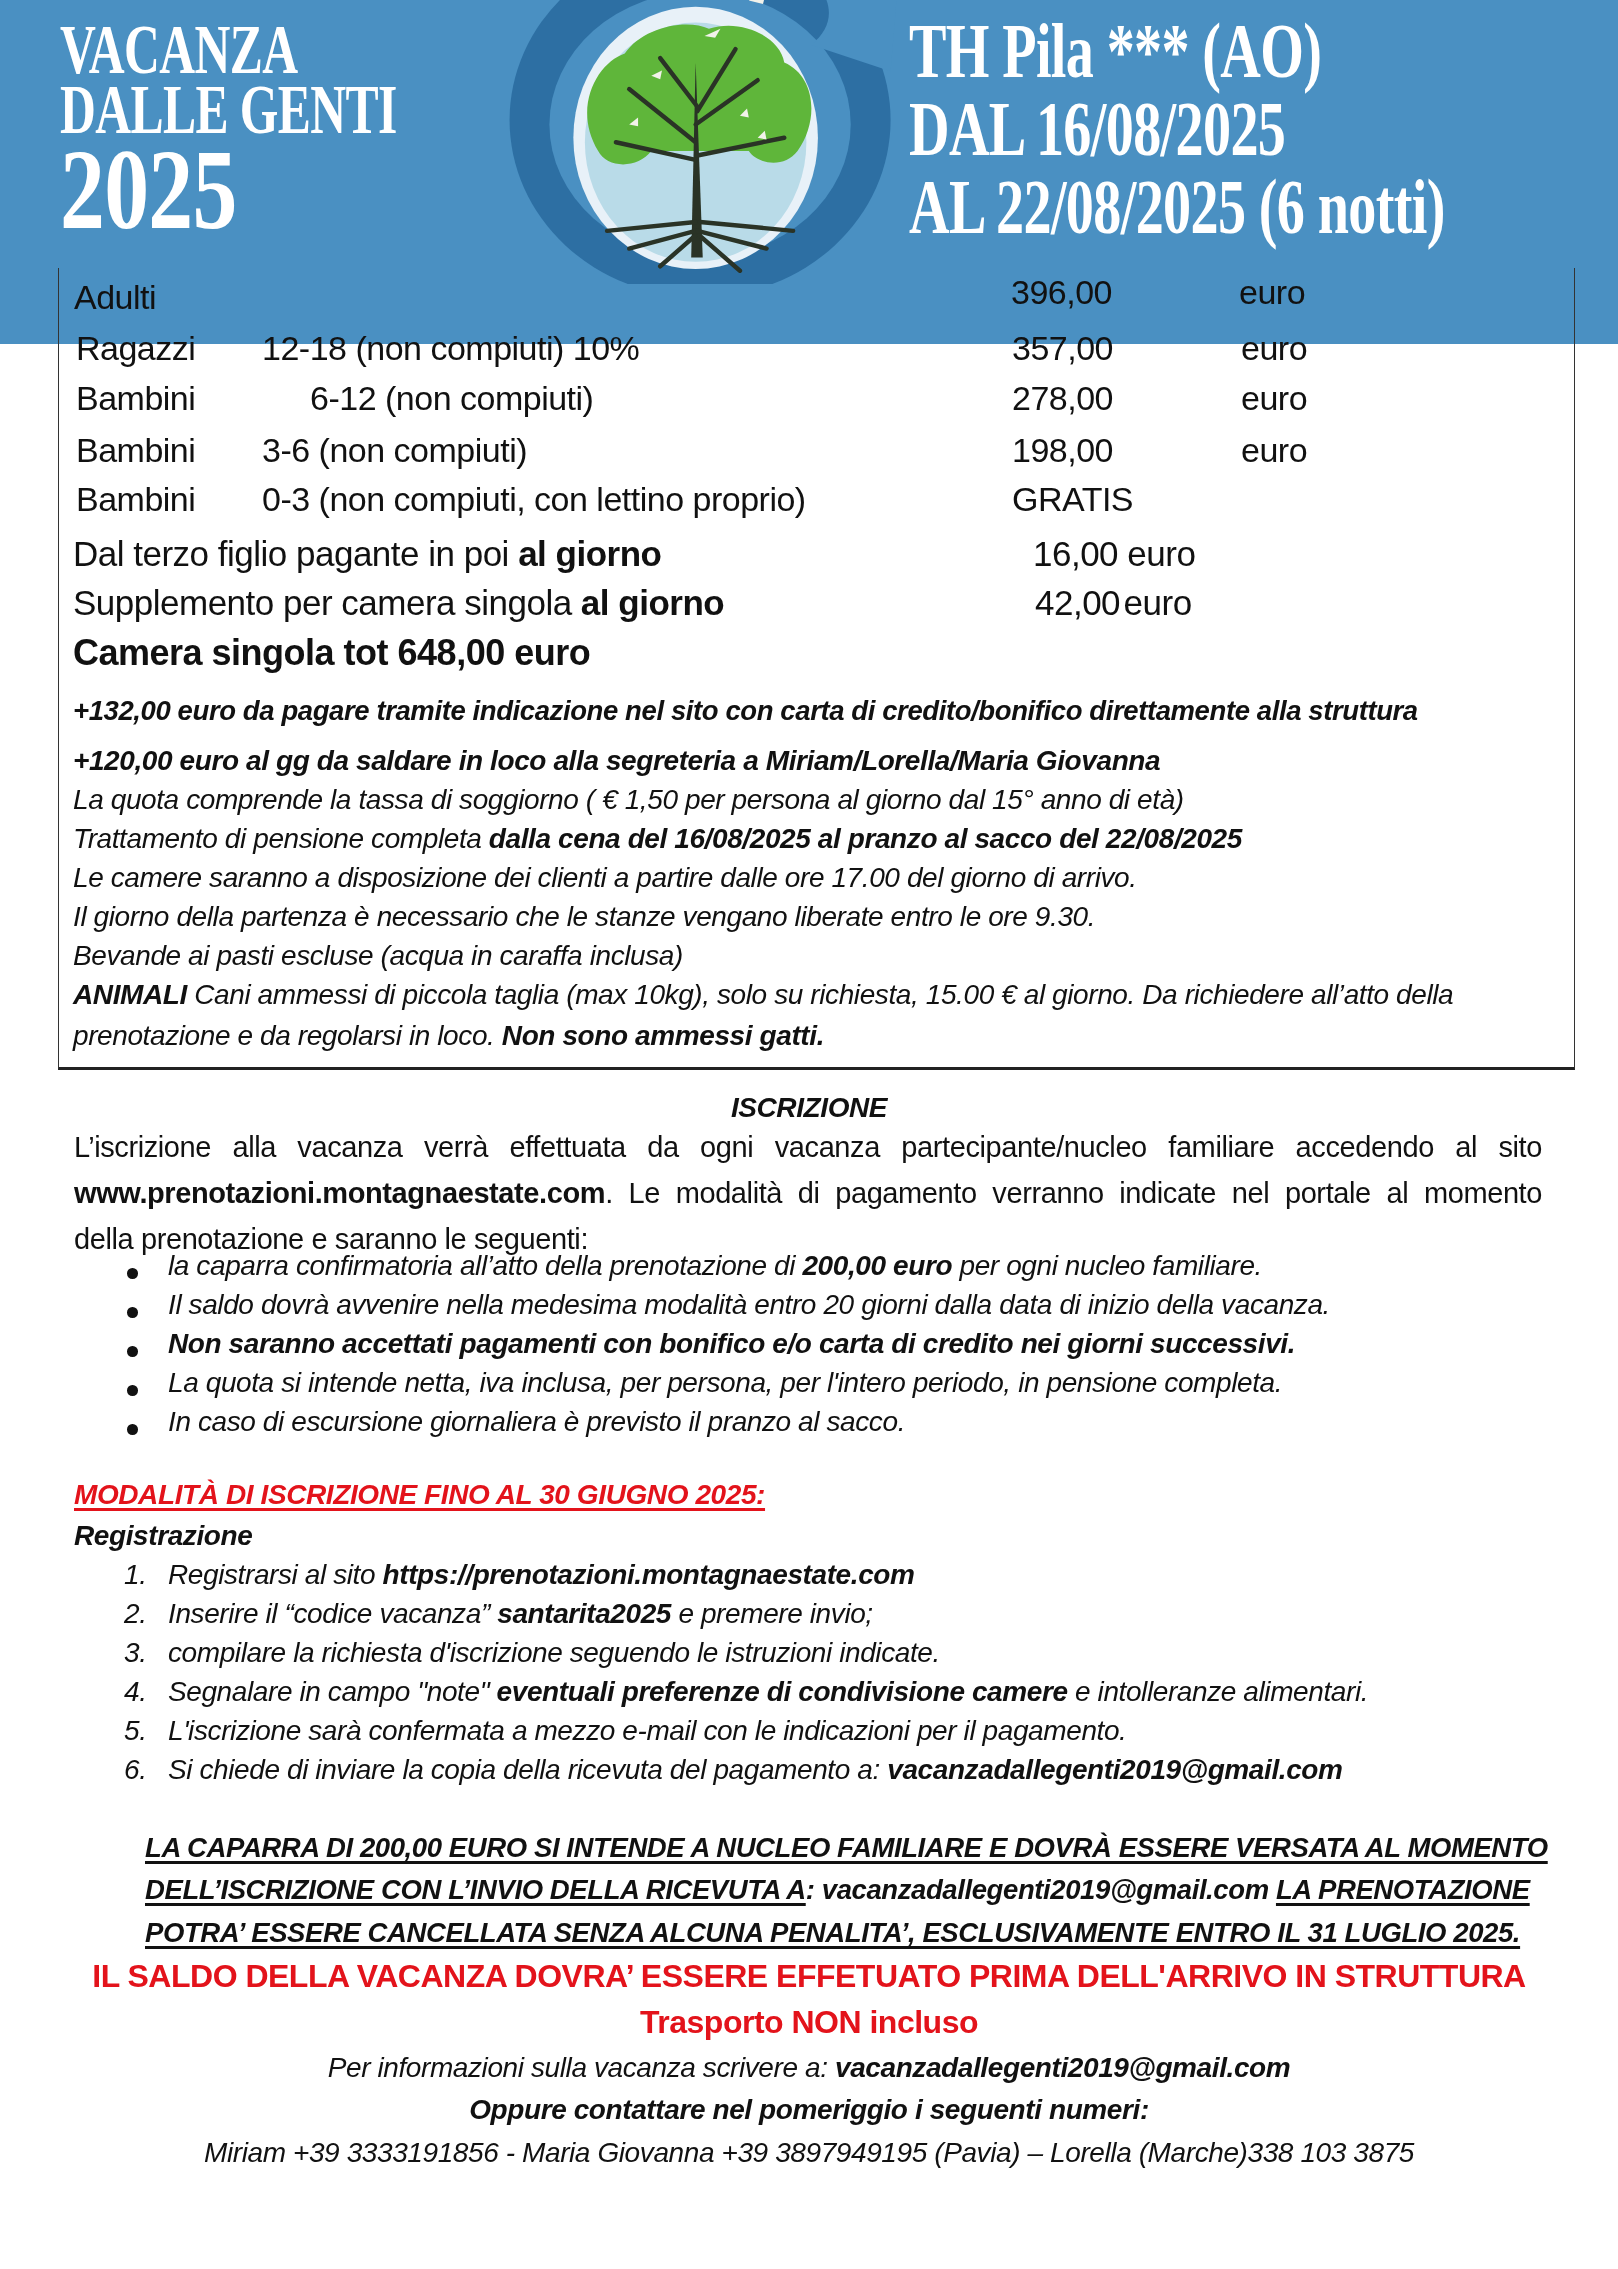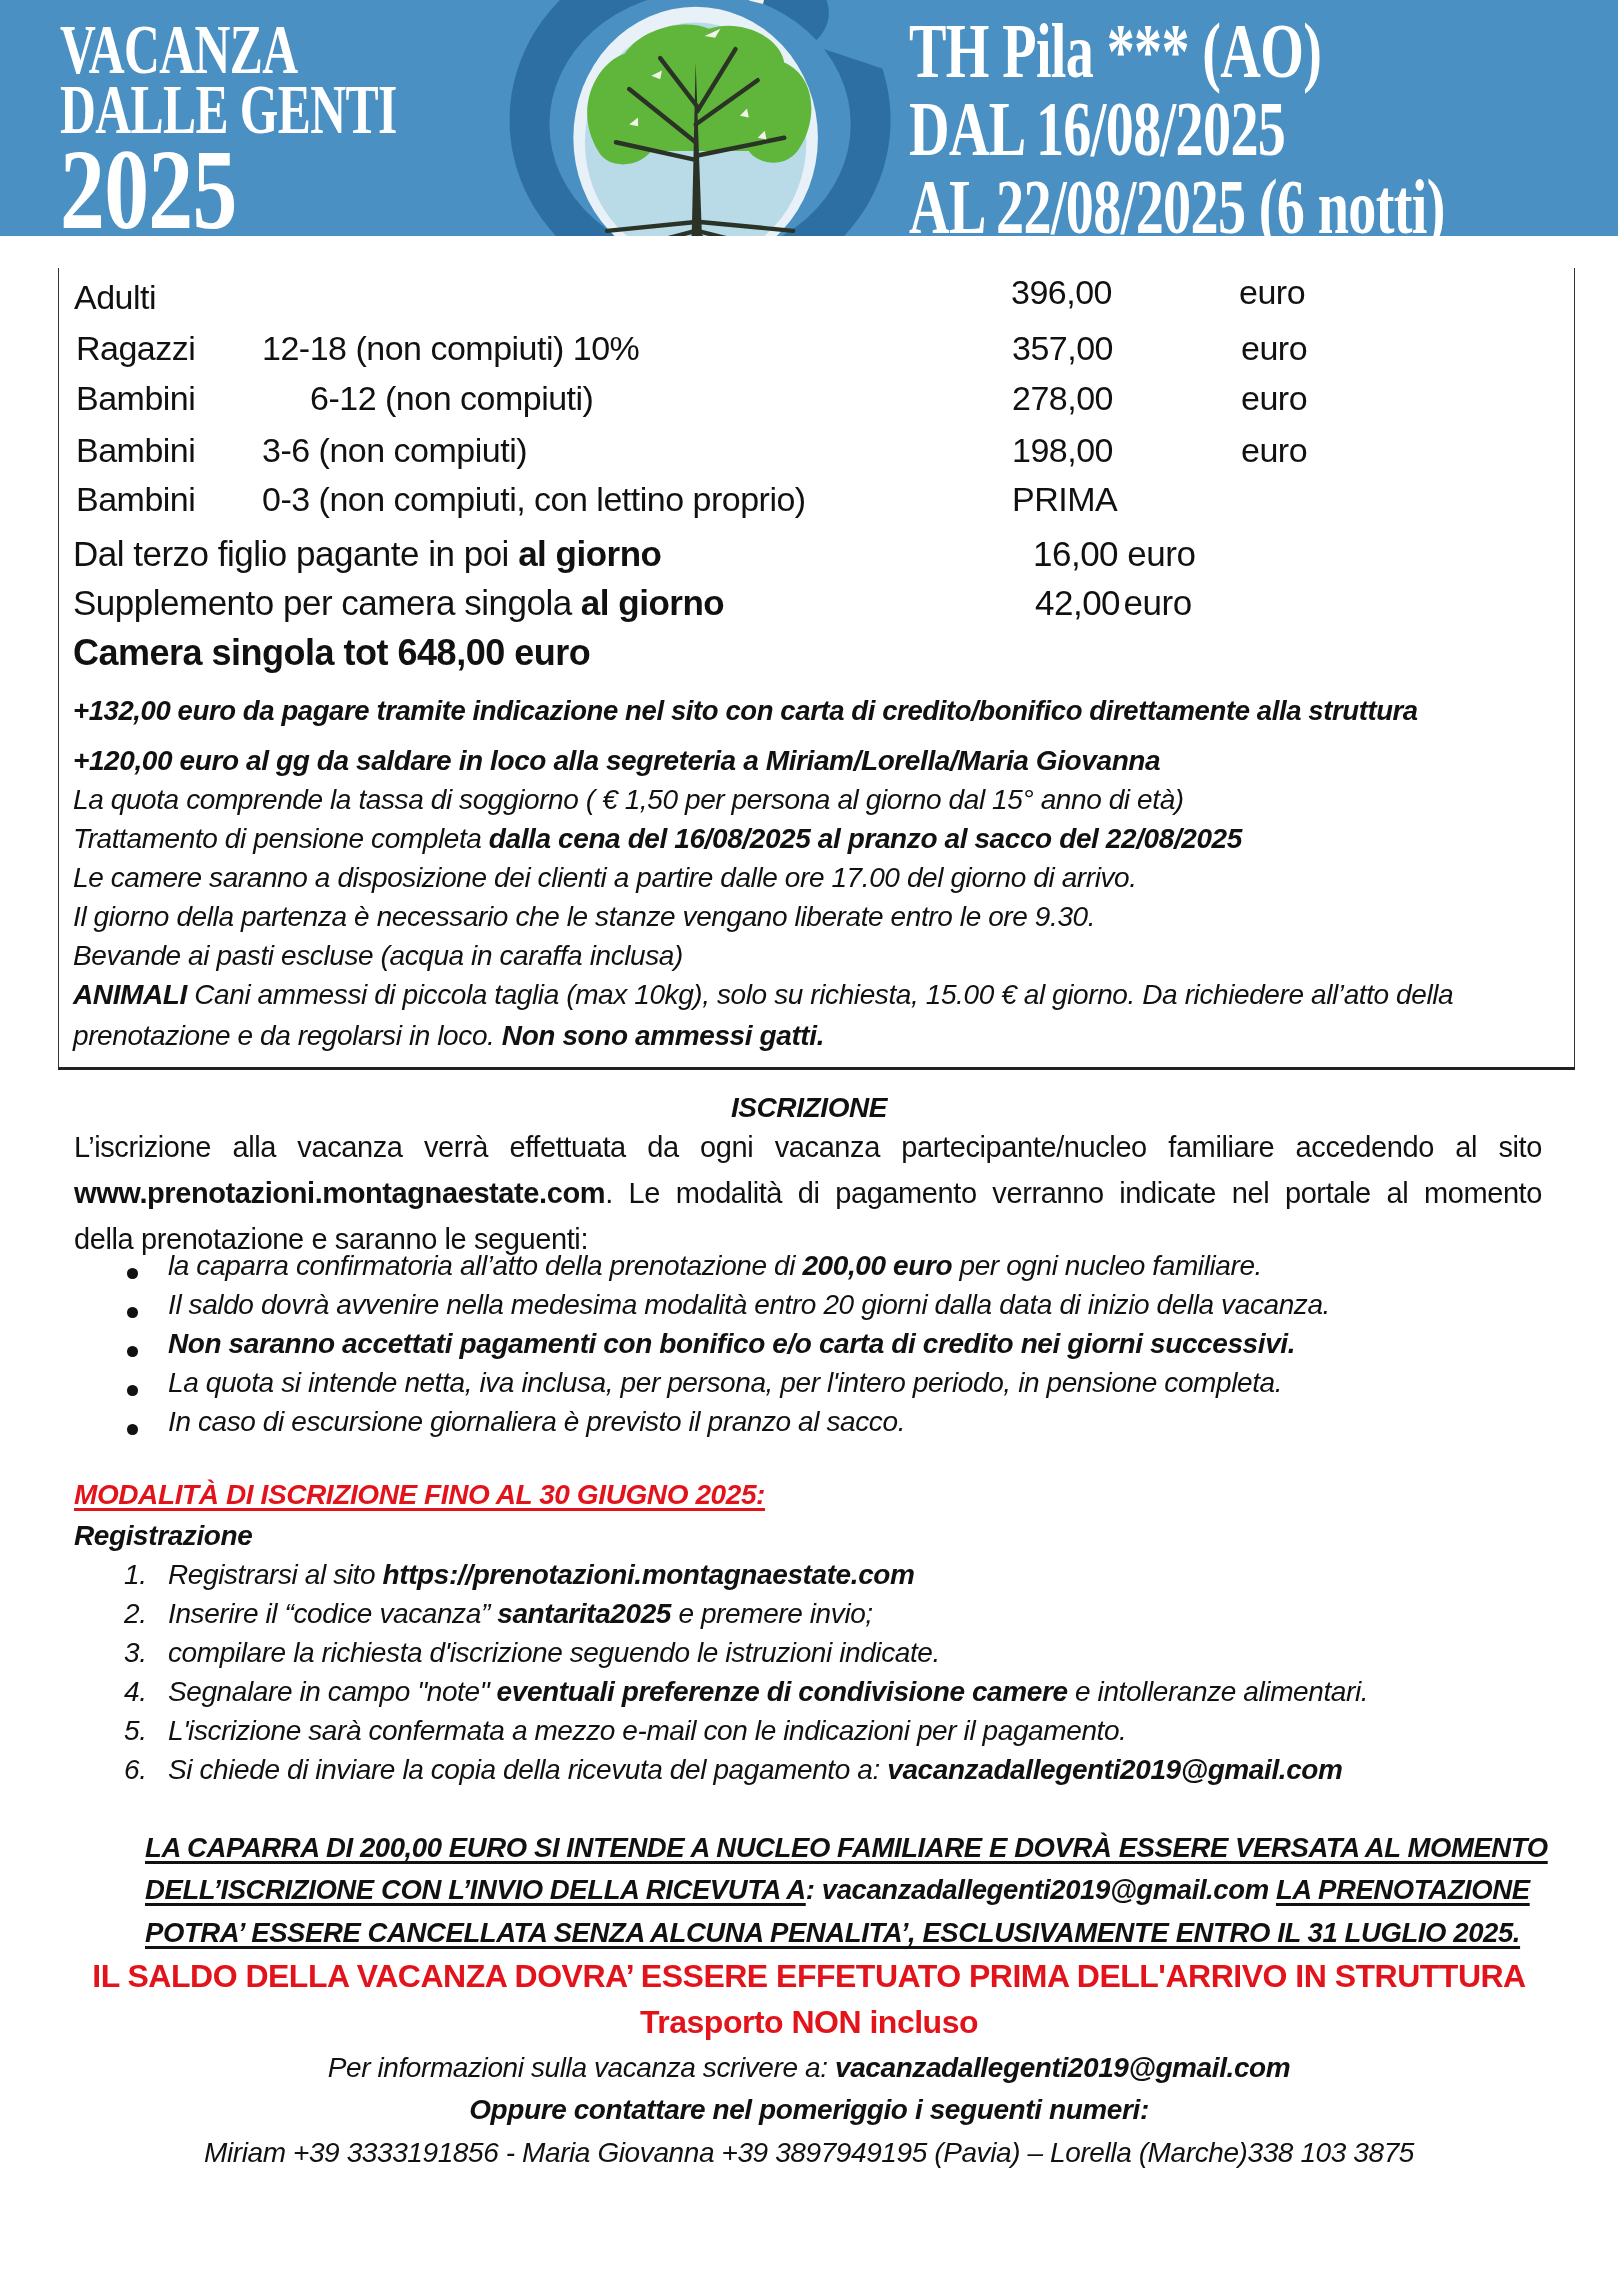--- a/index.html
+++ b/index.html
@@ -1,18 +1,18 @@
 <!DOCTYPE html>
 <html style="font-size:14px"><head>
 <meta charset="utf-8">
 <style>
   html, body { margin:0; padding:0; background:#ffffff; }
   body { width:1618px; height:2270px; position:relative; overflow:hidden;
          font-family:"Liberation Sans", sans-serif; color:#111; }
-  .header { position:absolute; left:0; top:0; width:1618px; height:236px; background:#4a90c2; overflow:hidden; }
+  .header { position:absolute; left:0; top:0; width:1618px; height:344px; background:#4a90c2; overflow:hidden; }
   .hdr-title { position:absolute; color:#fff; font-family:"Liberation Serif", serif; font-weight:bold;
                transform-origin:left top; white-space:nowrap; letter-spacing:-0.9px; }
   .hdr-left { left:60px; top:19.5px; }
   .hdr-left .l1 { font-size:69px; line-height:60px; transform:scaleX(0.72); transform-origin:left; display:block; }
   .hdr-left .l2 { font-size:69px; line-height:60px; transform:scaleX(0.72); transform-origin:left; display:block; }
   .hdr-left .l3 { font-size:115px; line-height:99px; transform:scaleX(0.78); transform-origin:left; display:block; }
   .hdr-right { left:909px; top:12.4px; }
   .hdr-right span { display:block; font-size:78px; line-height:78px; transform:scaleX(0.72); transform-origin:left; }
   .logo { position:absolute; left:474px; top:-35px; width:461px; height:319px; }
 
@@ -93,21 +93,21 @@
   <span class="t" style="left:1012px;top:379px;">278,00</span>
   <span class="t" style="left:1241px;top:379px;">euro</span>
 
   <span class="t" style="left:76px;top:431px;">Bambini</span>
   <span class="t" style="left:262px;top:431px;">3-6 (non compiuti)</span>
   <span class="t" style="left:1012px;top:431px;">198,00</span>
   <span class="t" style="left:1241px;top:431px;">euro</span>
 
   <span class="t" style="left:76px;top:480px;">Bambini</span>
   <span class="t" style="left:262px;top:480px;">0-3 (non compiuti, con lettino proprio)</span>
-  <span class="t" style="left:1012px;top:480px;">PRIMA</span>
+  <span class="t" style="left:1012px;top:480px;">GRATIS</span>
 </div>
 
 <div>
   <span class="t big" style="left:73px;top:534px;"><span>Dal terzo figlio pagante in poi </span><b>al giorno</b></span>
   <span class="t big" style="left:1033px;top:534px;"><span>16,00</span>&nbsp;<span>euro</span></span>
 
   <span class="t big" style="left:73px;top:583px;"><span>Supplemento per camera singola </span><b>al giorno</b></span>
   <span class="t big" style="left:1035px;top:583px;"><span>42,00</span><span style="margin-left:3.5px">euro</span></span>
 
   <span class="t big b" style="left:73px;top:632px;font-size:36px;">Camera singola tot 648,00 euro</span>

